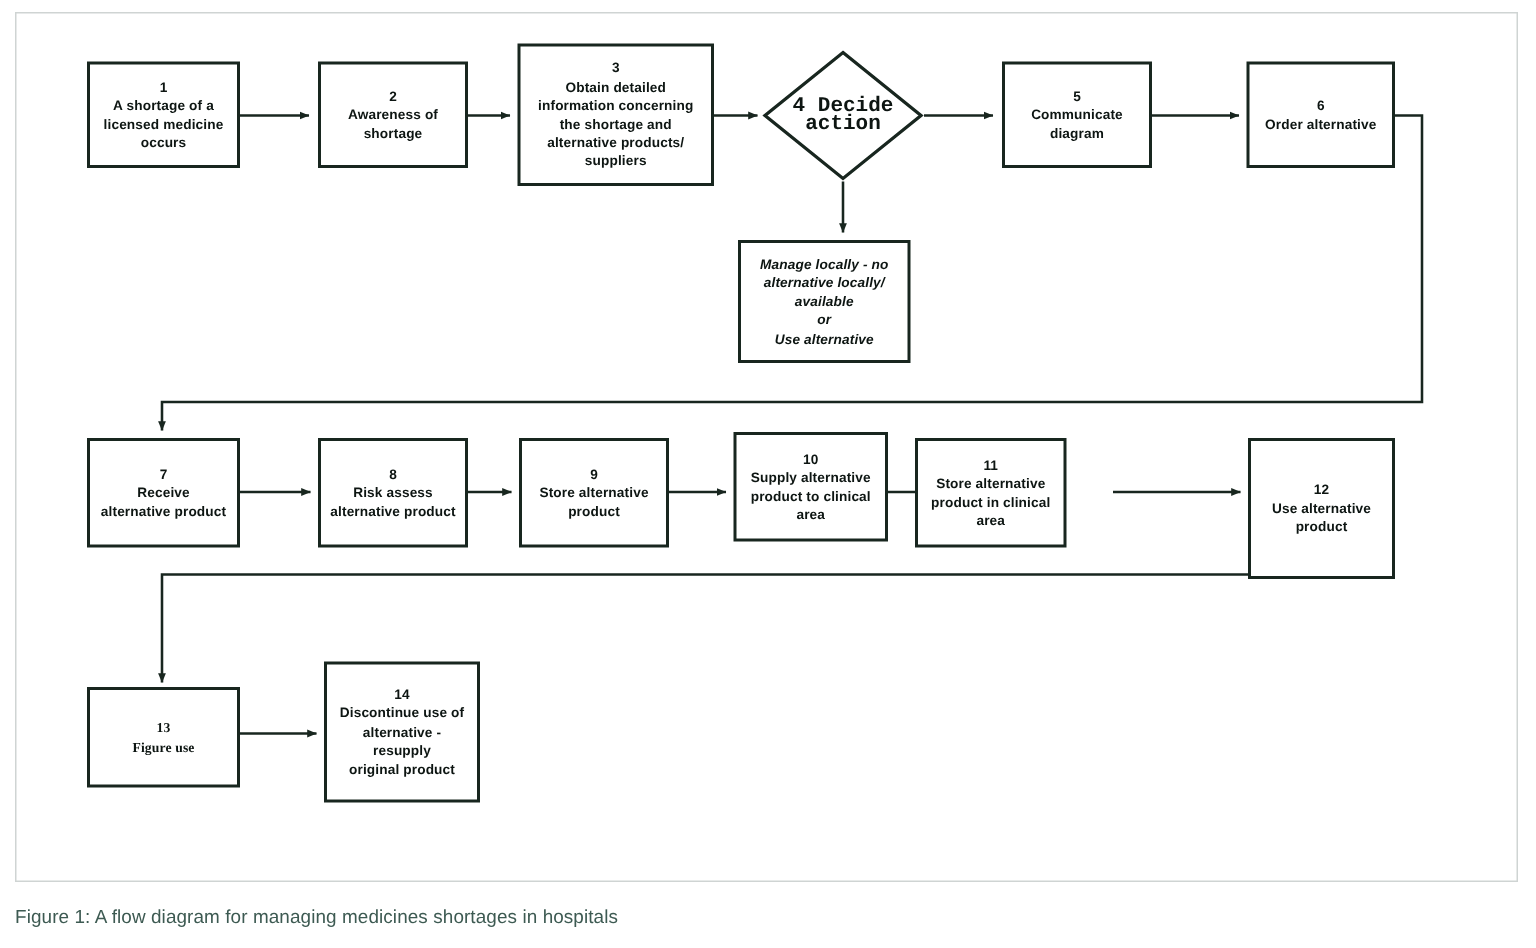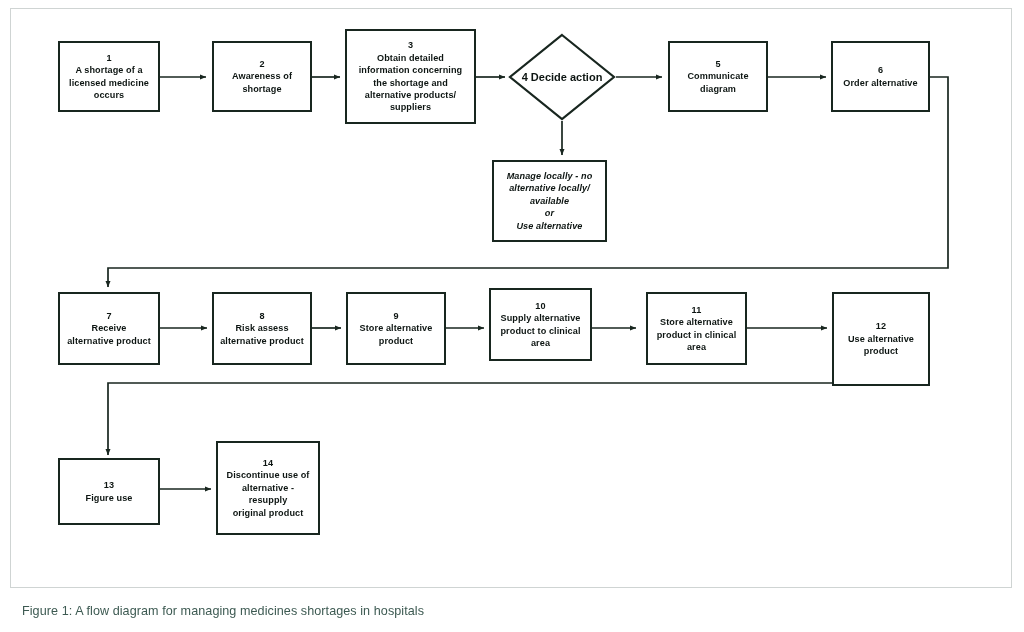--- a/index.html
+++ b/index.html
@@ -8,25 +8,25 @@
   #frame{position:absolute;left:10px;top:8px;width:1002px;height:580px;
          border:1px solid #cfd4d3;background:#ffffff;box-sizing:border-box;}
   #canvas{position:absolute;left:0;top:0;width:1024px;height:632px;}
   .node{position:absolute;box-sizing:border-box;border:2.2px solid #18261f;
         background:#ffffff;display:flex;align-items:center;justify-content:center;
         text-align:center;color:#0d1512;font-weight:bold;font-size:9.1px;
         line-height:12.4px;letter-spacing:.01em;padding:2px 4px;}
   .node .inner{width:100%;}
   .node .num{display:block;font-weight:bold;}
   .diamond{position:absolute;display:flex;align-items:center;justify-content:center;
-           text-align:center;color:#0d1512;font-weight:bold;font-size:11px;
-           line-height:12.4px;}
+           text-align:center;color:#0d1512;font-weight:bold;font-size:14px;
+           line-height:12.4px;font-family:Liberation Mono, monospace;}
   .diamond .dlabel{position:relative;z-index:2;width:100%;}
   .diamond svg{position:absolute;left:0;top:0;}
-  #caption{position:absolute;left:22px;top:604px;font-size:12.6px;
+  #caption{position:absolute;left:10px;top:604px;font-size:12.6px;
            color:#3d5a52;font-weight:normal;letter-spacing:.005em;
            white-space:nowrap;}
 </style>
 </head>
 <body>
 
 <div id="frame"></div>
 
 <svg id="canvas" viewBox="0 0 1024 632" xmlns="http://www.w3.org/2000/svg">
   <defs>
@@ -141,38 +141,38 @@
 
 <div class="node" style="left:489px;top:288px;width:103px;height:73px;">
   <span class="inner">
     <span class="num">10</span>
     <span>Supply alternative</span><br>
     <span>product to clinical</span><br>
     <span>area</span>
   </span>
 </div>
 
-<div class="node" style="left:646px;top:292px;width:101px;height:73px;">
+<div class="node" style="left:610px;top:292px;width:101px;height:73px;">
   <span class="inner">
     <span class="num">11</span>
     <span>Store alternative</span><br>
     <span>product in clinical</span><br>
     <span>area</span>
   </span>
 </div>
 
 <div class="node" style="left:832px;top:292px;width:98px;height:94px;">
   <span class="inner">
     <span class="num">12</span>
     <span>Use alternative</span><br>
     <span>product</span>
   </span>
 </div>
 
-<div class="node" style="left:58px;top:458px;width:102px;height:67px;">
+<div class="node" style="left:58px;top:458px;width:102px;height:67px;font-family:Liberation Serif, serif;">
   <span class="inner">
     <span class="num">13</span>
     <span>Figure use</span>
   </span>
 </div>
 
 <div class="node" style="left:216px;top:441px;width:104px;height:94px;">
   <span class="inner">
     <span class="num">14</span>
     <span>Discontinue use of</span><br>

